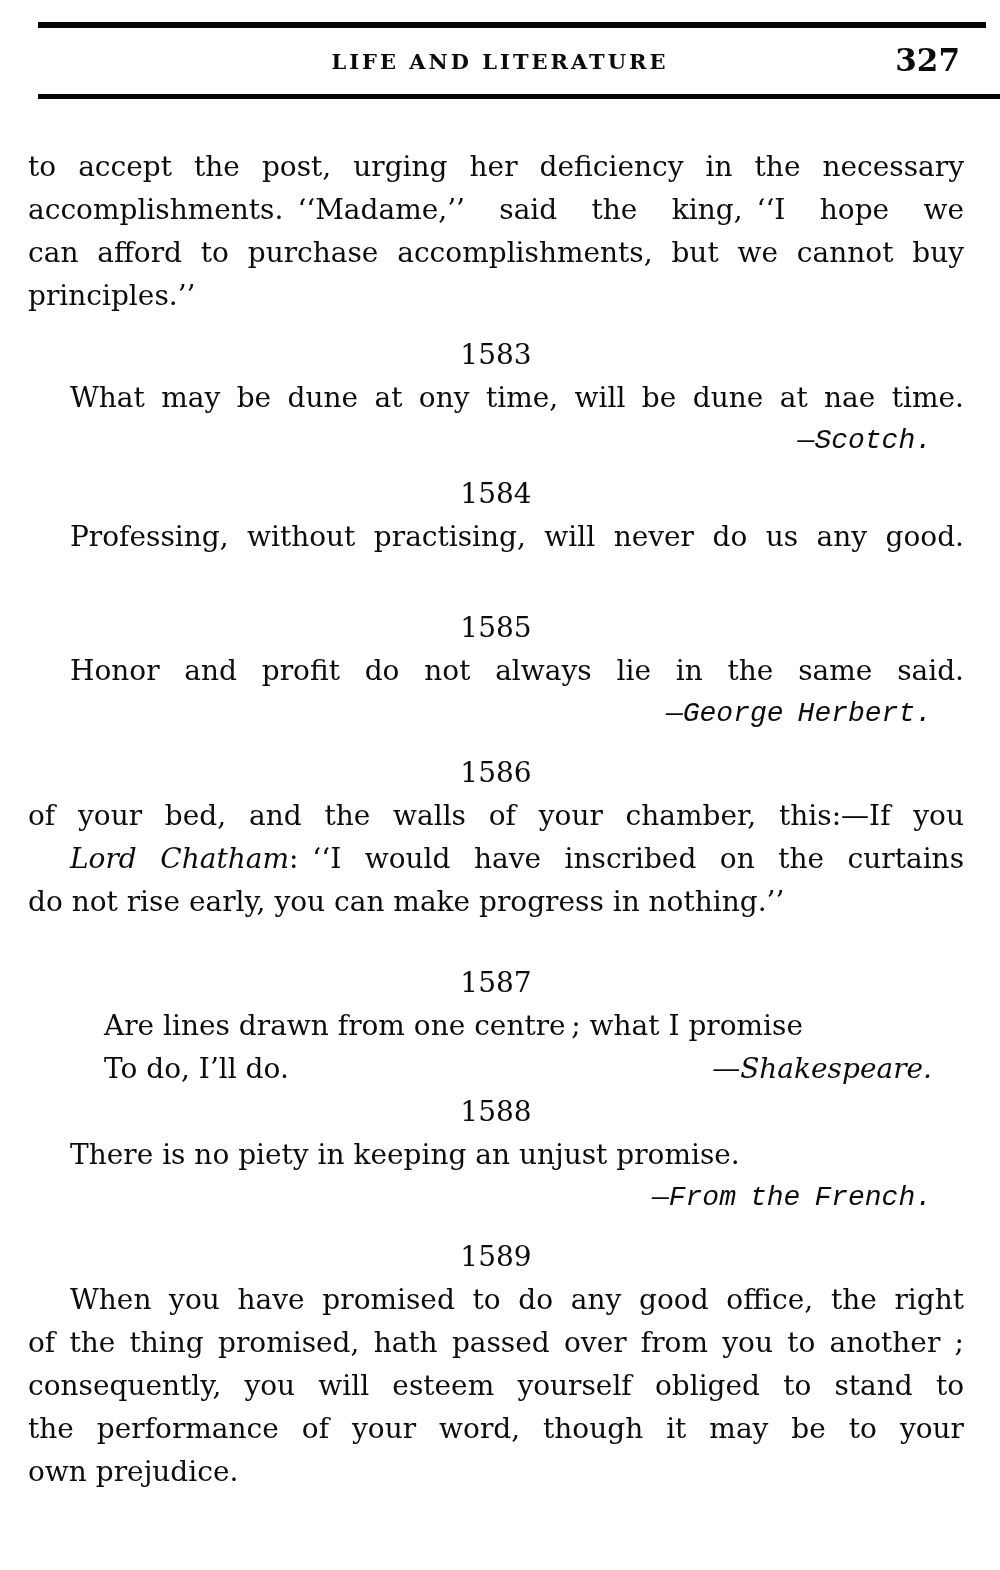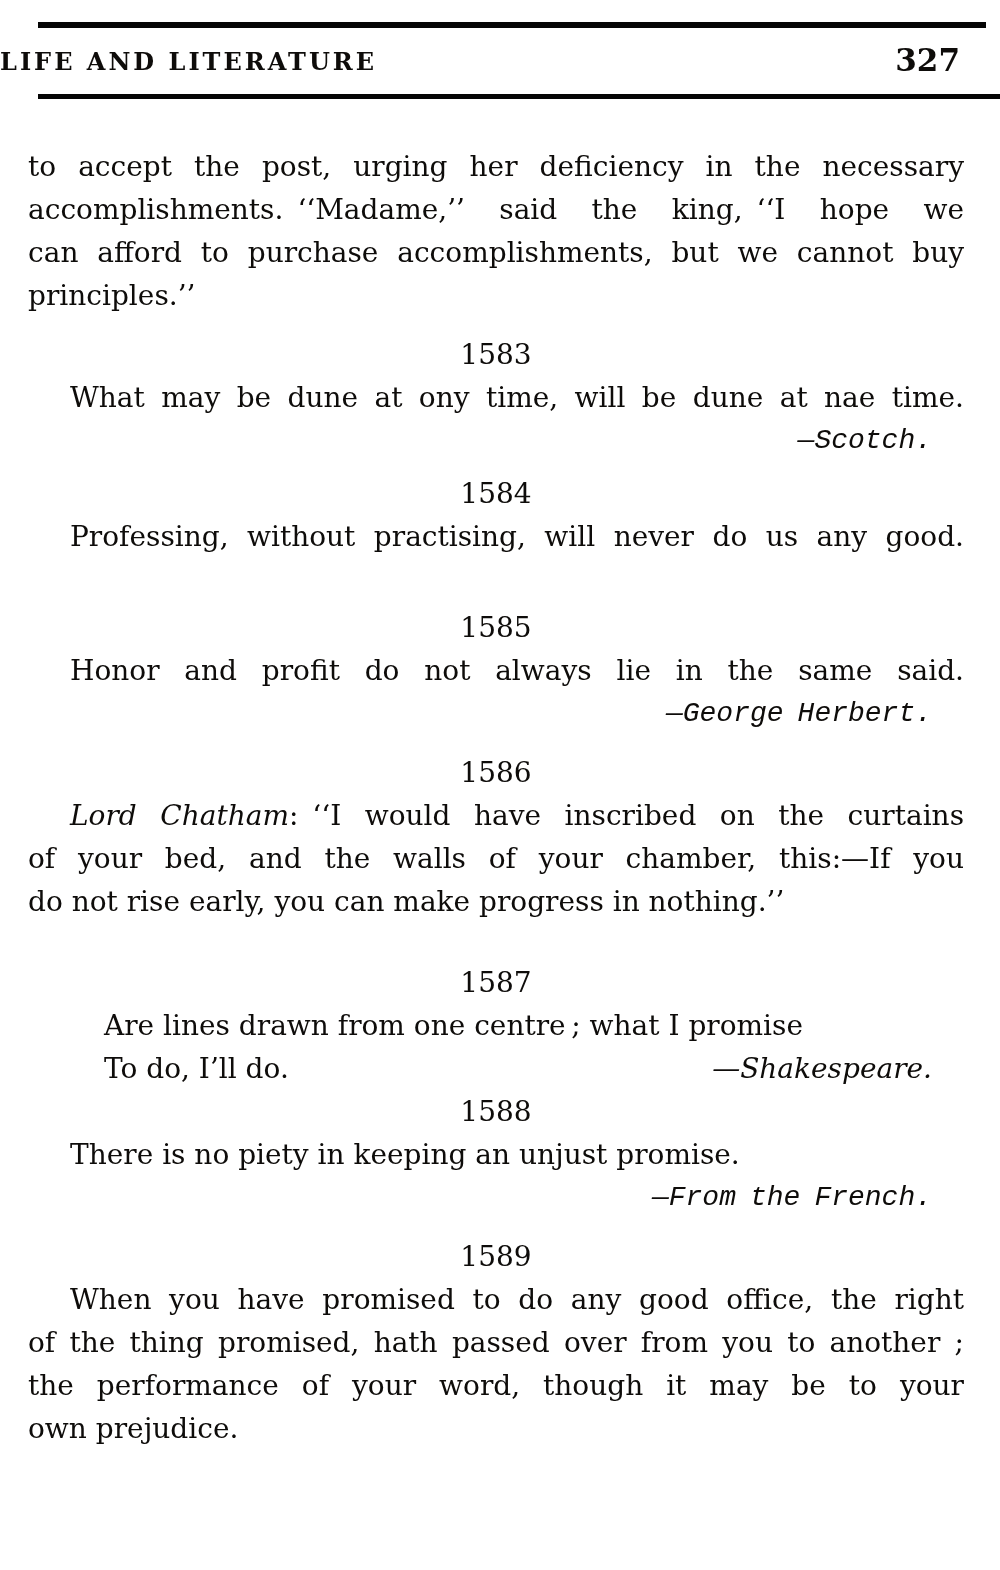--- a/index.html
+++ b/index.html
@@ -19,21 +19,22 @@
   }
   
   .page-header { padding-top: 22px; }
   .rule { background: #050505; }
   .rule-top { height: 6px; margin-left: 38px; margin-right: 14px; }
   .rule-bottom { height: 5px; margin-left: 38px; margin-right: 0; }
   .header-row { position: relative; height: 66px; }
   .running-title {
     position: absolute; left: 0; right: 0; top: 50%;
     transform: translateY(-50%);
-    font-size: 24px; font-weight: 700; letter-spacing: 3px;
+    text-align: center;
+    font-size: 21px; font-weight: 700; letter-spacing: 3px;
   }
   .page-number {
     position: absolute; right: 40px; top: 50%;
     transform: translateY(-52%);
     font-size: 31px; font-weight: 700;
   }
   
   .content {
     padding: 0 36px 0 28px;
     font-size: 28px;
@@ -109,22 +110,22 @@
     <div class="entry-number">1585</div>
     <div class="entry-lines">
           <div class="line justify indent"><span>Honor and profit do not always lie in the same said.</span></div>
           <div class="line attr"><span>—George Herbert.</span></div>
         </div>
   </article>
 
   <article class="entry block-5">
     <div class="entry-number">1586</div>
     <div class="entry-lines">
+          <div class="line justify"><span>of your bed, and the walls of your chamber, this:—If you</span></div>
           <div class="line justify indent"><span class="it">Lord Chatham</span><span>: ‘‘I would have inscribed on the curtains</span></div>
-          <div class="line justify"><span>of your bed, and the walls of your chamber, this:—If you</span></div>
           <div class="line"><span>do not rise early, you can make progress in nothing.’’</span></div>
         </div>
   </article>
 
   <article class="entry block-6">
     <div class="entry-number">1587</div>
     <div class="entry-lines">
           <div class="line verse"><span>Are lines drawn from one centre ; what I promise</span></div>
           <div class="line verse flex-line">
             <span class="line-left"><span>To do, I’ll do.</span></span>
@@ -139,19 +140,20 @@
           <div class="line indent"><span>There is no piety in keeping an unjust promise.</span></div>
           <div class="line attr"><span>—From the French.</span></div>
         </div>
   </article>
 
   <article class="entry block-8">
     <div class="entry-number">1589</div>
     <div class="entry-lines">
           <div class="line justify indent"><span>When you have promised to do any good office, the right</span></div>
           <div class="line justify"><span>of the thing promised, hath passed over from you to another ;</span></div>
+          <div class="line justify"><span>consequently, you will esteem yourself obliged to stand to</span></div>
           <div class="line justify"><span>the performance of your word, though it may be to your</span></div>
           <div class="line"><span>own prejudice.</span></div>
         </div>
   </article>
 </section>
 
 </div>
 
 </body></html>

